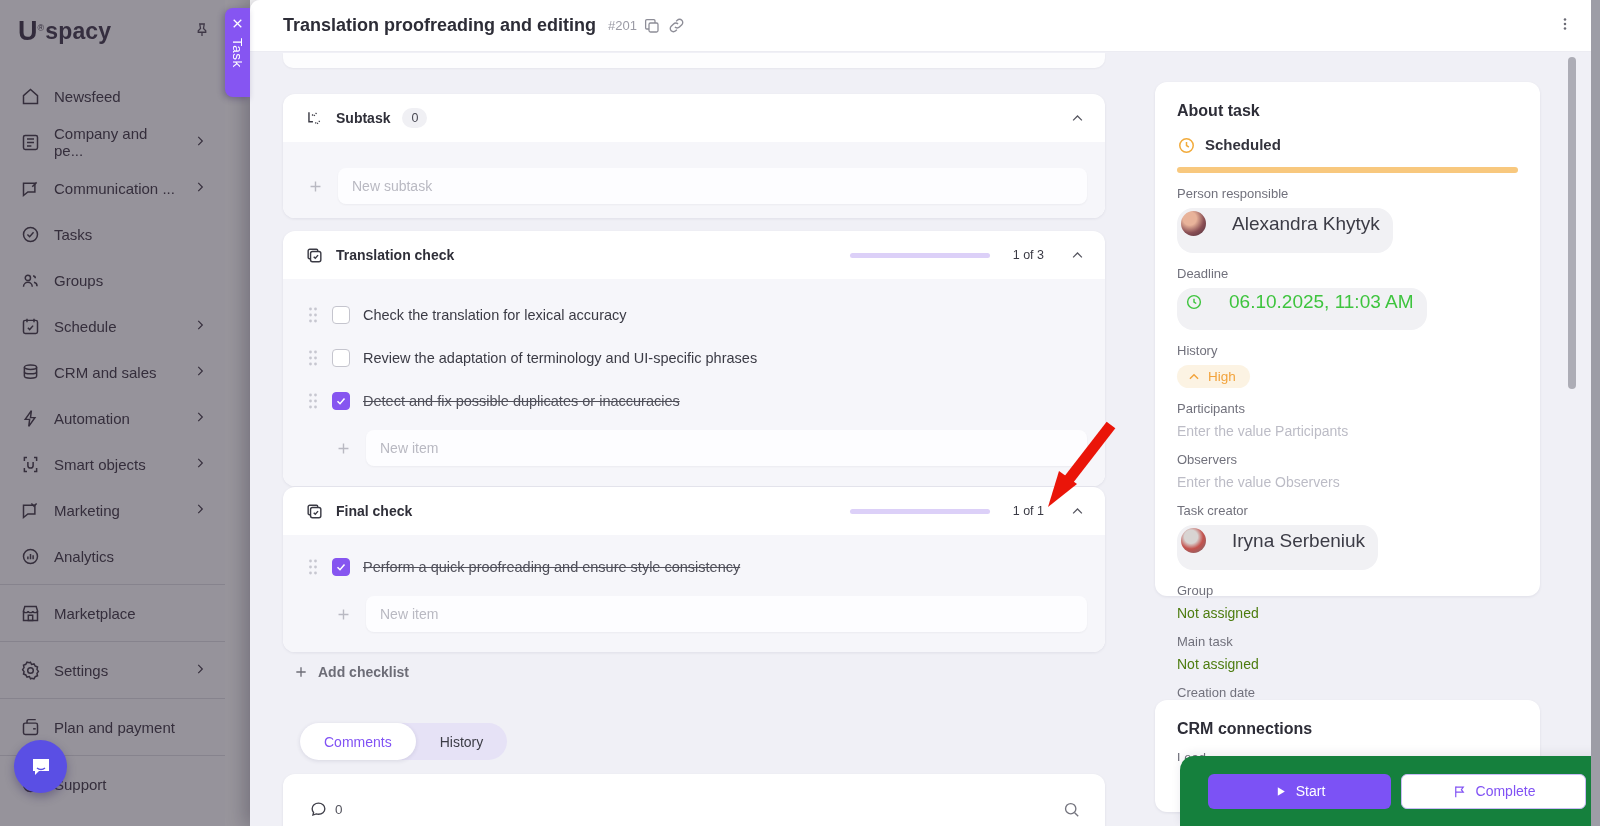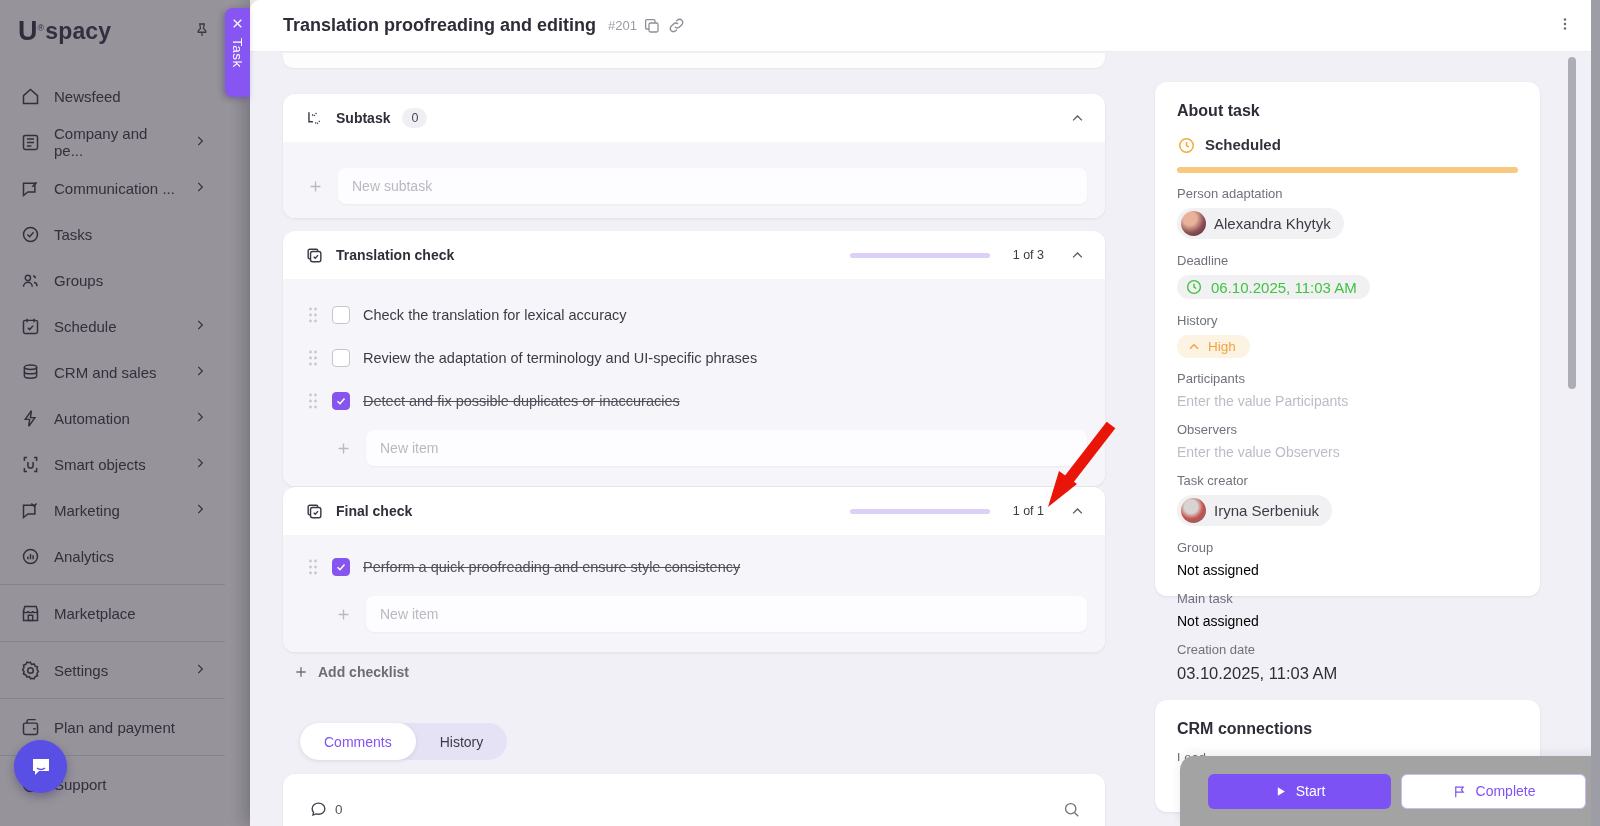--- a/index.html
+++ b/index.html
@@ -71,36 +71,36 @@
   .cbar { display:flex; align-items:center; padding:26px 24px 0 26px; color:#3f3f49; gap:7px; }
   .cbar .cnt { font-size:13.5px; color:#55555f; }
   .cbar .mag { margin-left:auto; color:#74747e; cursor:pointer; display:flex; }
 
   
   .about-card { position:absolute; left:905px; top:82px; width:385px; background:#fff; border-radius:12px; box-shadow:0 1px 3px rgba(30,30,60,.08); padding:20px 22px 18px; height:514px; }
   .about-title { font-size:16px; font-weight:700; color:#2d2d37; margin-bottom:16px; }
   .status-row { display:flex; align-items:flex-start; gap:9px; font-size:15px; font-weight:600; color:#33333d; margin-bottom:12px; }
   .status-bar { height:6px; border-radius:3px; background:#f8c87e; margin-bottom:6px; }
   .fld-label { font-size:13px; color:#71717c; margin:13px 0 7px; }
-  .pill { display:inline-flex; align-items:center; gap:8px; background:#f1f1f4; border-radius:16px; padding:3px 13px 3px 4px; font-size:15px; color:#3c3c46; cursor:pointer; }
+  .pill { display:inline-flex; align-items:center; gap:26px; background:#f1f1f4; border-radius:16px; padding:3px 13px 17px 4px; font-size:19px; color:#3c3c46; cursor:pointer; }
   .avatar { width:25px; height:25px; border-radius:50%; }
   .av-a { background:radial-gradient(circle at 35% 30%, #e8b39a 0 28%, #8a4f54 60%, #4a2e3c 100%); }
   .av-i { background:radial-gradient(circle at 40% 35%, #d8d4d2 0 30%, #c4534e 55%, #6f6a72 100%); }
   .ph-text { font-size:14px; color:#bcbcc6; }
-  .na-text { font-size:14px; color:#000000; }
+  .na-text { font-size:14px; color:#4d7c0f; }
   .date-val { font-size:16.5px; color:#2e2e38; margin-top:2px; }
   .green { color:#3ec43e; }
   .deadline-pill { padding-left:8px; }
   .prio-pill { background:#fcf3e3; color:#f2a33c; padding:4px 14px 4px 10px; gap:7px; font-size:13.5px; }
 
   .crm-card { position:absolute; left:905px; top:700px; width:385px; height:112px; background:#fff; border-radius:12px; box-shadow:0 1px 3px rgba(30,30,60,.08); padding:20px 22px; }
   .crm-title { font-size:16px; font-weight:700; color:#2d2d37; }
   .crm-partial { font-size:13px; color:#71717c; margin-top:12px; height:11px; overflow:hidden; }
 
-  .footer-bar { position:absolute; left:930px; top:756px; width:420px; height:70px; background:#a3a3a3; border-radius:14px 0 0 0; box-shadow:0 -3px 10px rgba(30,30,60,.08); display:flex; align-items:center; gap:10px; padding:0 14px 0 28px; z-index:8; }
+  .footer-bar { position:absolute; left:930px; top:756px; width:420px; height:70px; background:#15803d; border-radius:14px 0 0 0; box-shadow:0 -3px 10px rgba(30,30,60,.08); display:flex; align-items:center; gap:10px; padding:0 14px 0 28px; z-index:8; }
   .btn { height:35px; border-radius:6px; display:flex; align-items:center; justify-content:center; gap:9px; font-size:14px; cursor:pointer; flex:1; font-family:inherit; }
   .btn-start { background:#7c52f5; color:#fff; border:none; }
   .btn-complete { background:#fff; color:#8152f4; border:1px solid #c9baf6; }
 
   
   .arrow-svg { position:absolute; left:765px; top:415px; z-index:9; pointer-events:none; }
 
   
   .panel-thumb { position:absolute; left:1318px; top:57px; width:8px; height:332px; border-radius:4px; background:#adadb6; }
   .win-scrollbar { position:absolute; right:0; top:0; width:9px; height:826px; background:#9d9da6; z-index:20; }
@@ -494,21 +494,21 @@
       <div class="about-title">About task</div>
       <div class="status-row">
         <svg width="19" height="19" viewBox="0 0 24 24" fill="none" stroke="#f2ab3c" stroke-width="1.9">
             <circle cx="12" cy="12" r="8.5"></circle>
             <path d="M12 7.5V12l3 2"></path>
           </svg>
         <span>Scheduled</span>
       </div>
       <div class="status-bar"></div>
 
-      <div class="fld-label">Person adaptation</div>
+      <div class="fld-label">Person responsible</div>
       <div class="pill">
         <span class="avatar av-a"></span>
         <span>Alexandra Khytyk</span>
       </div>
 
       <div class="fld-label">Deadline</div>
       <div class="pill deadline-pill">
         <svg width="18" height="18" viewBox="0 0 24 24" fill="none" stroke="#3ec43e" stroke-width="1.9">
             <circle cx="12" cy="12" r="8.5"></circle>
             <path d="M12 7.5V12l3 2"></path>

